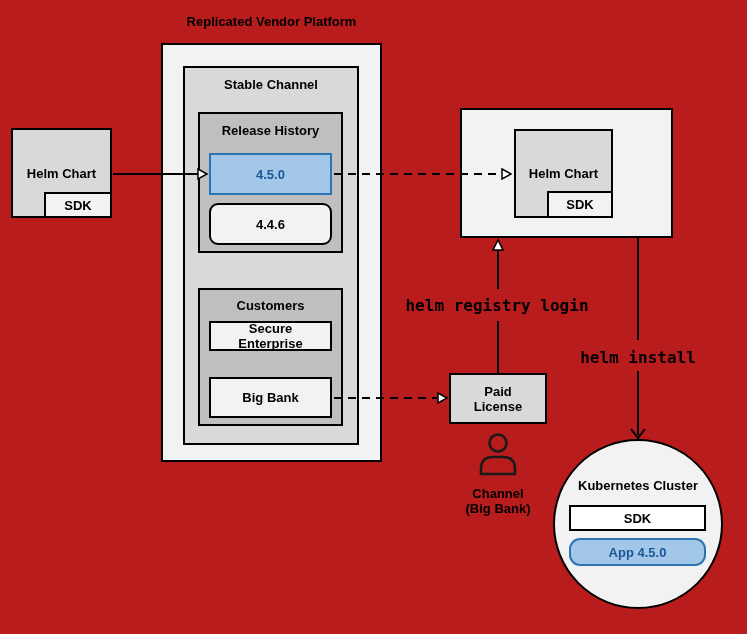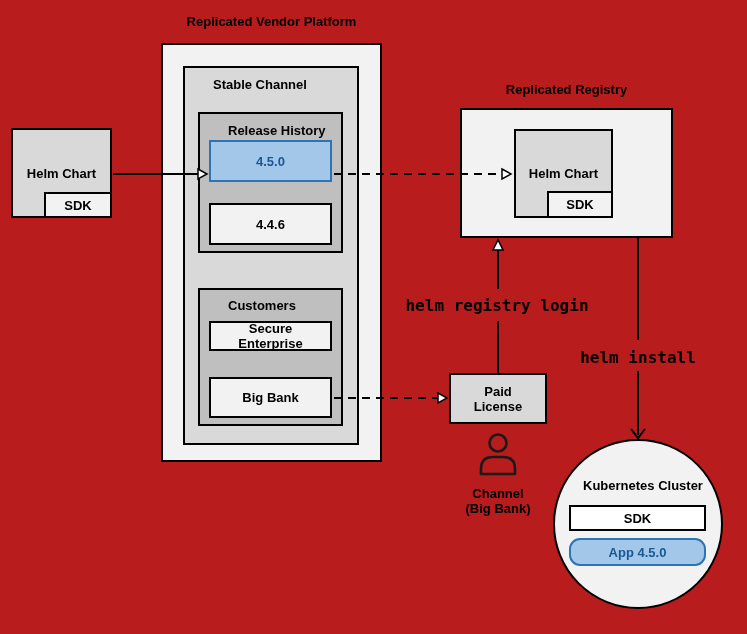--- a/index.html
+++ b/index.html
@@ -7,21 +7,21 @@
           font-family:"Liberation Sans",sans-serif;}
   .box{position:absolute;box-sizing:border-box;border:2px solid #000;}
   .fill-light{background:#F2F2F2;}
   .fill-med{background:#D9D9D9;}
   .fill-dark{background:#BFBFBF;}
   .fill-white{background:#FFFFFF;}
   .fill-blue{background:#A3C7E8;border-color:#2D74B5;}
   .lbl{font-weight:bold;font-size:13px;color:#000;line-height:15px;}
   .blue-text{color:#1A5795;}
   .center{display:flex;align-items:center;justify-content:center;text-align:center;}
-  .toplabel{position:absolute;width:100%;text-align:left;margin-left:28px;}
+  .toplabel{position:absolute;width:100%;text-align:center;}
   .free-label{position:absolute;text-align:center;}
   .mono{font-family:"DejaVu Sans Mono",monospace;font-weight:bold;font-size:16px;
         color:#000;white-space:nowrap;}
   .wrap80{display:inline-block;width:84px;}
   .wrap60{display:inline-block;width:58px;}
   #arrow-layer{position:absolute;left:0;top:0;width:747px;height:634px;
                pointer-events:none;z-index:10;}
 </style>
 </head>
 <body>
@@ -33,25 +33,25 @@
   <div class="box fill-light" style="left:161px;top:43px;width:221px;height:419px;"></div>
 
   <div class="box fill-med" style="left:183px;top:66px;width:176px;height:379px;">
     <div class="toplabel lbl" style="top:9px;">Stable Channel</div>
   </div>
 
   <div class="box fill-dark" style="left:198px;top:112px;width:145px;height:141px;">
     <div class="toplabel lbl" style="top:9px;">Release History</div>
   </div>
 
-  <div class="box fill-blue center" style="left:209px;top:140px;width:123px;height:42px;">
+  <div class="box fill-blue center" style="left:209px;top:153px;width:123px;height:42px;">
     <span class="lbl blue-text">4.5.0</span>
   </div>
 
-  <div class="box fill-light center" style="left:209px;top:203px;width:123px;height:42px;">
+  <div class="box fill-light center" style="left:209px;top:203px;width:123px;height:42px;border-radius:9px;">
     <span class="lbl">4.4.6</span>
   </div>
 
   <div class="box fill-dark" style="left:198px;top:288px;width:145px;height:138px;">
     <div class="toplabel lbl" style="top:8px;">Customers</div>
   </div>
 
   <div class="box fill-light center" style="left:209px;top:321px;width:123px;height:30px;">
     <span class="lbl wrap80">Secure Enterprise</span>
   </div>
@@ -60,21 +60,20 @@
     <span class="lbl">Big Bank</span>
   </div>
 
   <div class="box fill-med center" style="left:11px;top:128px;width:101px;height:90px;">
     <span class="lbl">Helm Chart</span>
   </div>
   <div class="box fill-light center" style="left:44px;top:192px;width:68px;height:26px;">
     <span class="lbl">SDK</span>
   </div>
 
-  <div class="free-label lbl" style="left:460px;top:82px;width:213px;">Replicated Registry</div>
 
   <div class="box fill-light" style="left:460px;top:108px;width:213px;height:130px;"></div>
 
   <div class="box fill-med center" style="left:514px;top:129px;width:99px;height:89px;">
     <span class="lbl">Helm Chart</span>
   </div>
   <div class="box fill-light center" style="left:547px;top:191px;width:66px;height:27px;">
     <span class="lbl">SDK</span>
   </div>
 

